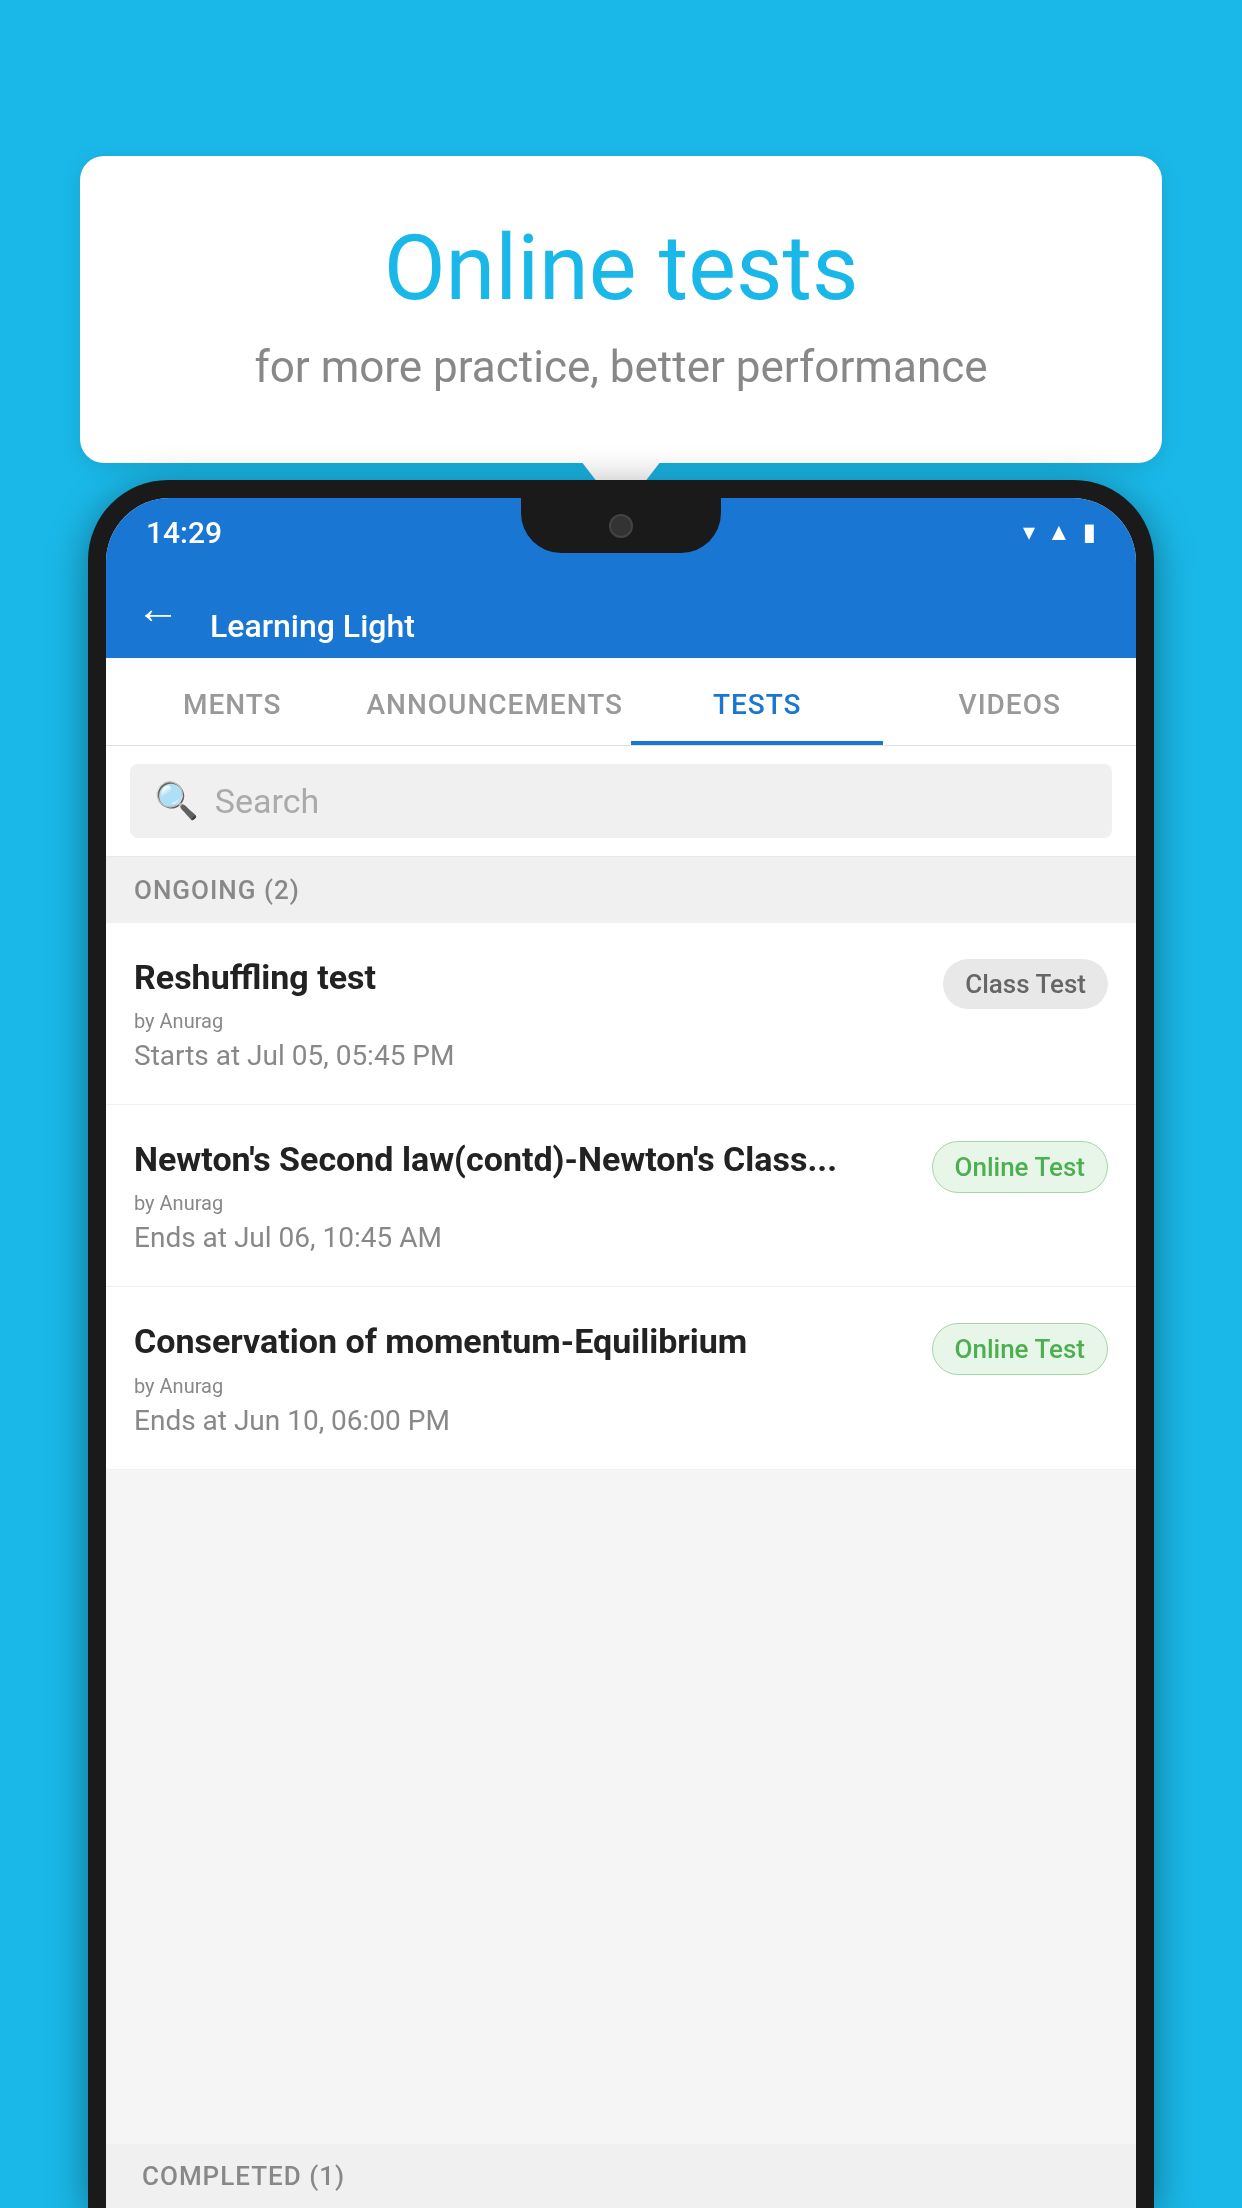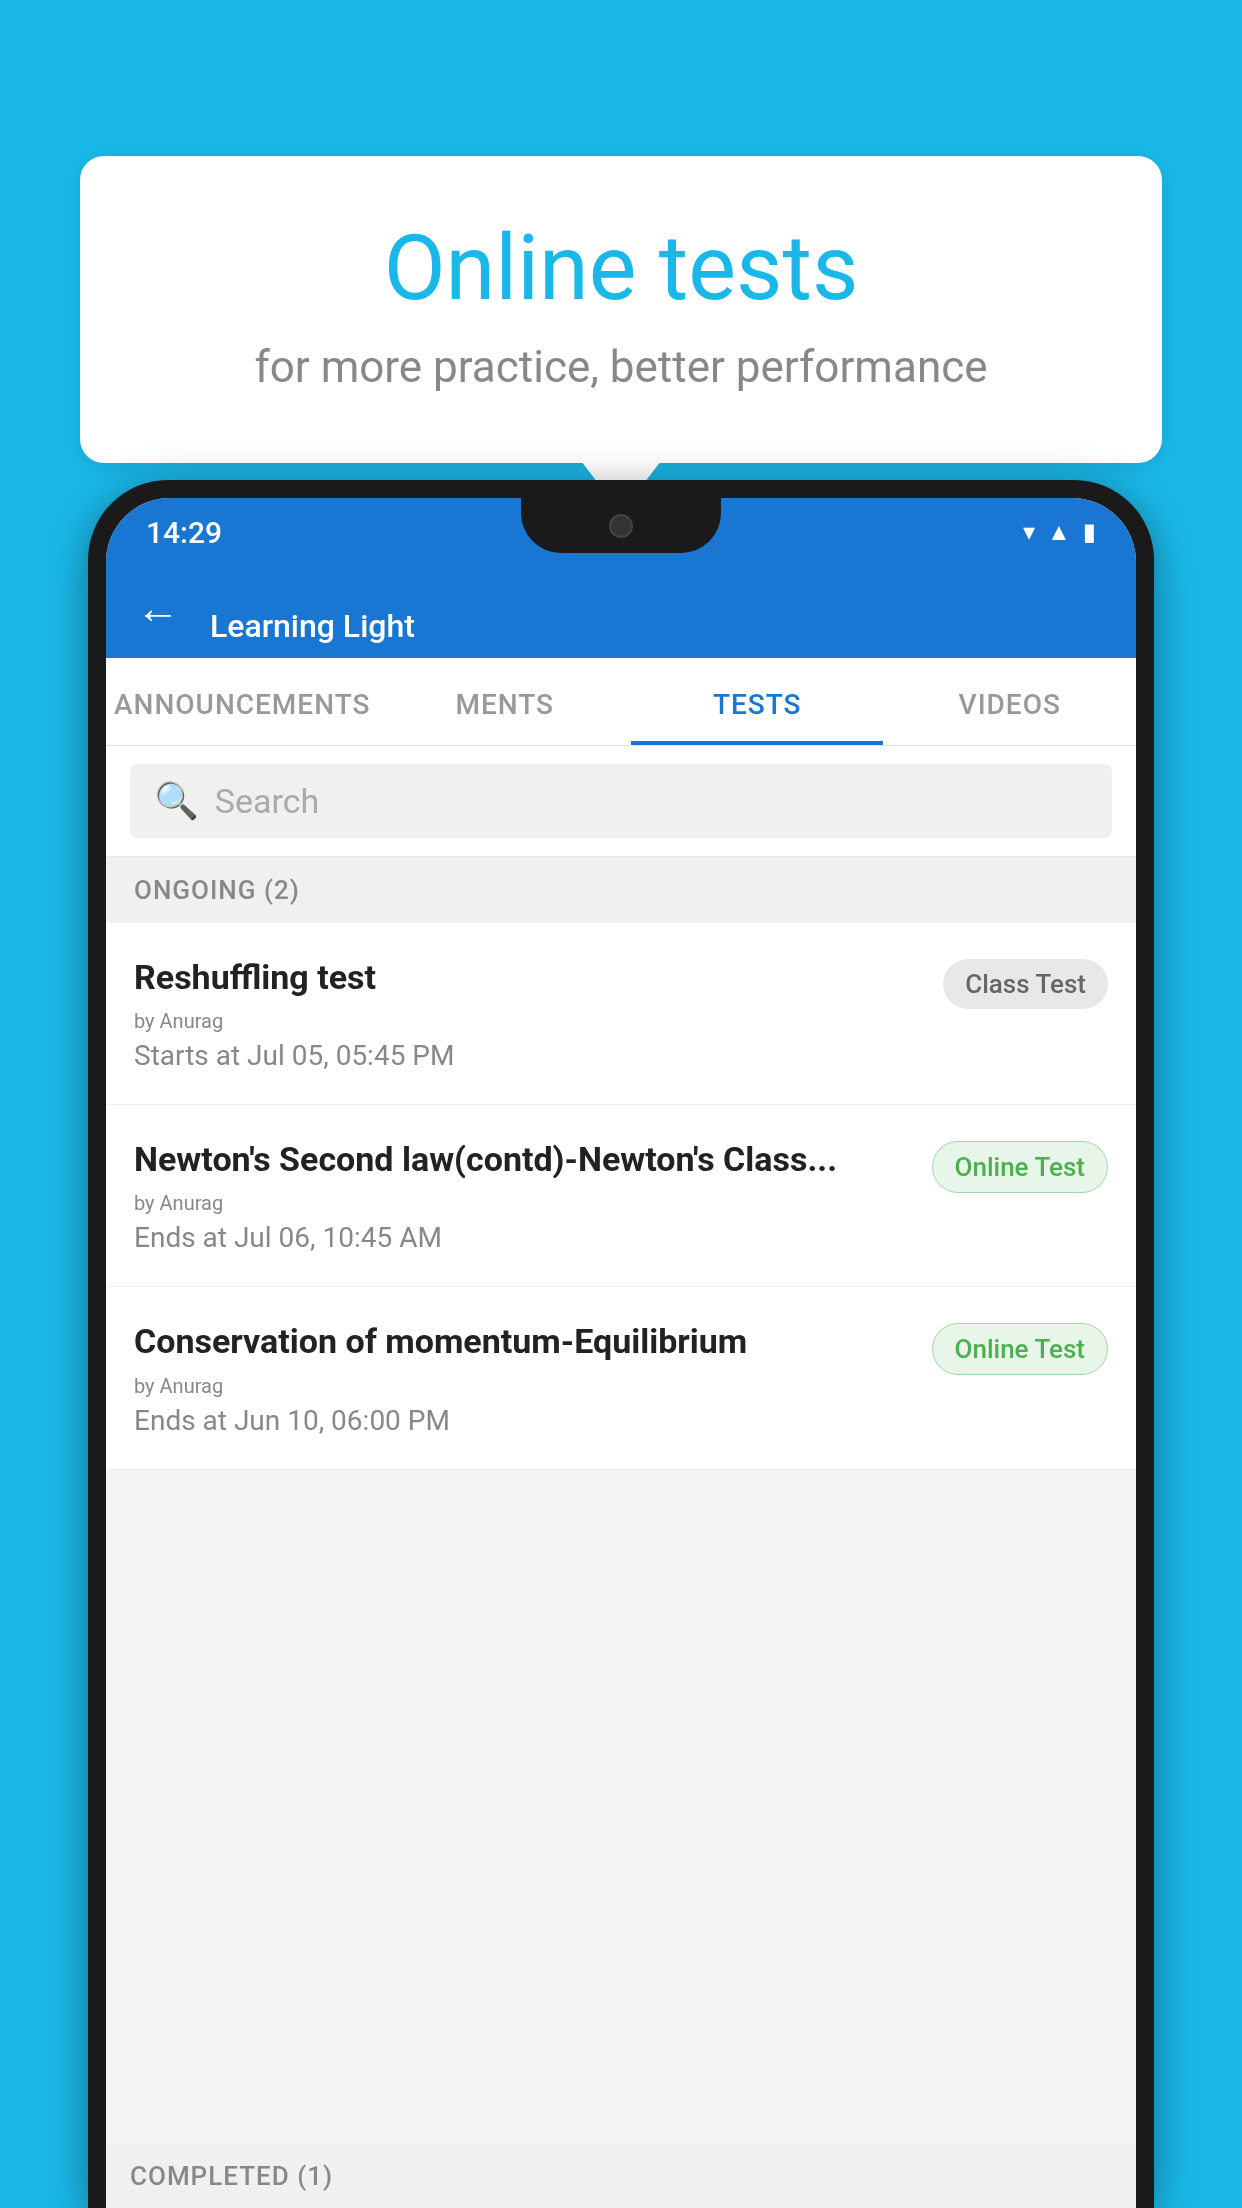--- a/index.html
+++ b/index.html
@@ -280,21 +280,21 @@
 
     .badge-online {
       background: #e8f5e9;
       color: #4caf50;
       border: 1px solid #a5d6a7;
     }
 
     
     .completed-header {
       background: #f0f0f0;
-      padding: 18px 24px;
+      padding: 18px 36px;
       font-size: 26px;
       color: #888;
       font-weight: 500;
       letter-spacing: 1px;
       position: absolute;
       bottom: 0;
       left: 0;
       right: 0;
       height: 64px;
       display: flex;
@@ -328,24 +328,24 @@
       </div>
     </div>
 
     <div class="app-bar">
       <span class="back-arrow">←</span>
       <span class="app-title">Learning Light</span>
     </div>
 
     <div class="tabs-container">
       <div class="tab-item">
+        <span>MENTS</span>
+      </div>
+      <div class="tab-item">
         <span>ANNOUNCEMENTS</span>
-      </div>
-      <div class="tab-item">
-        <span>MENTS</span>
       </div>
       <div class="tab-item active">
         <span>TESTS</span>
       </div>
       <div class="tab-item">
         <span>VIDEOS</span>
       </div>
     </div>
 
     <div class="search-container">

